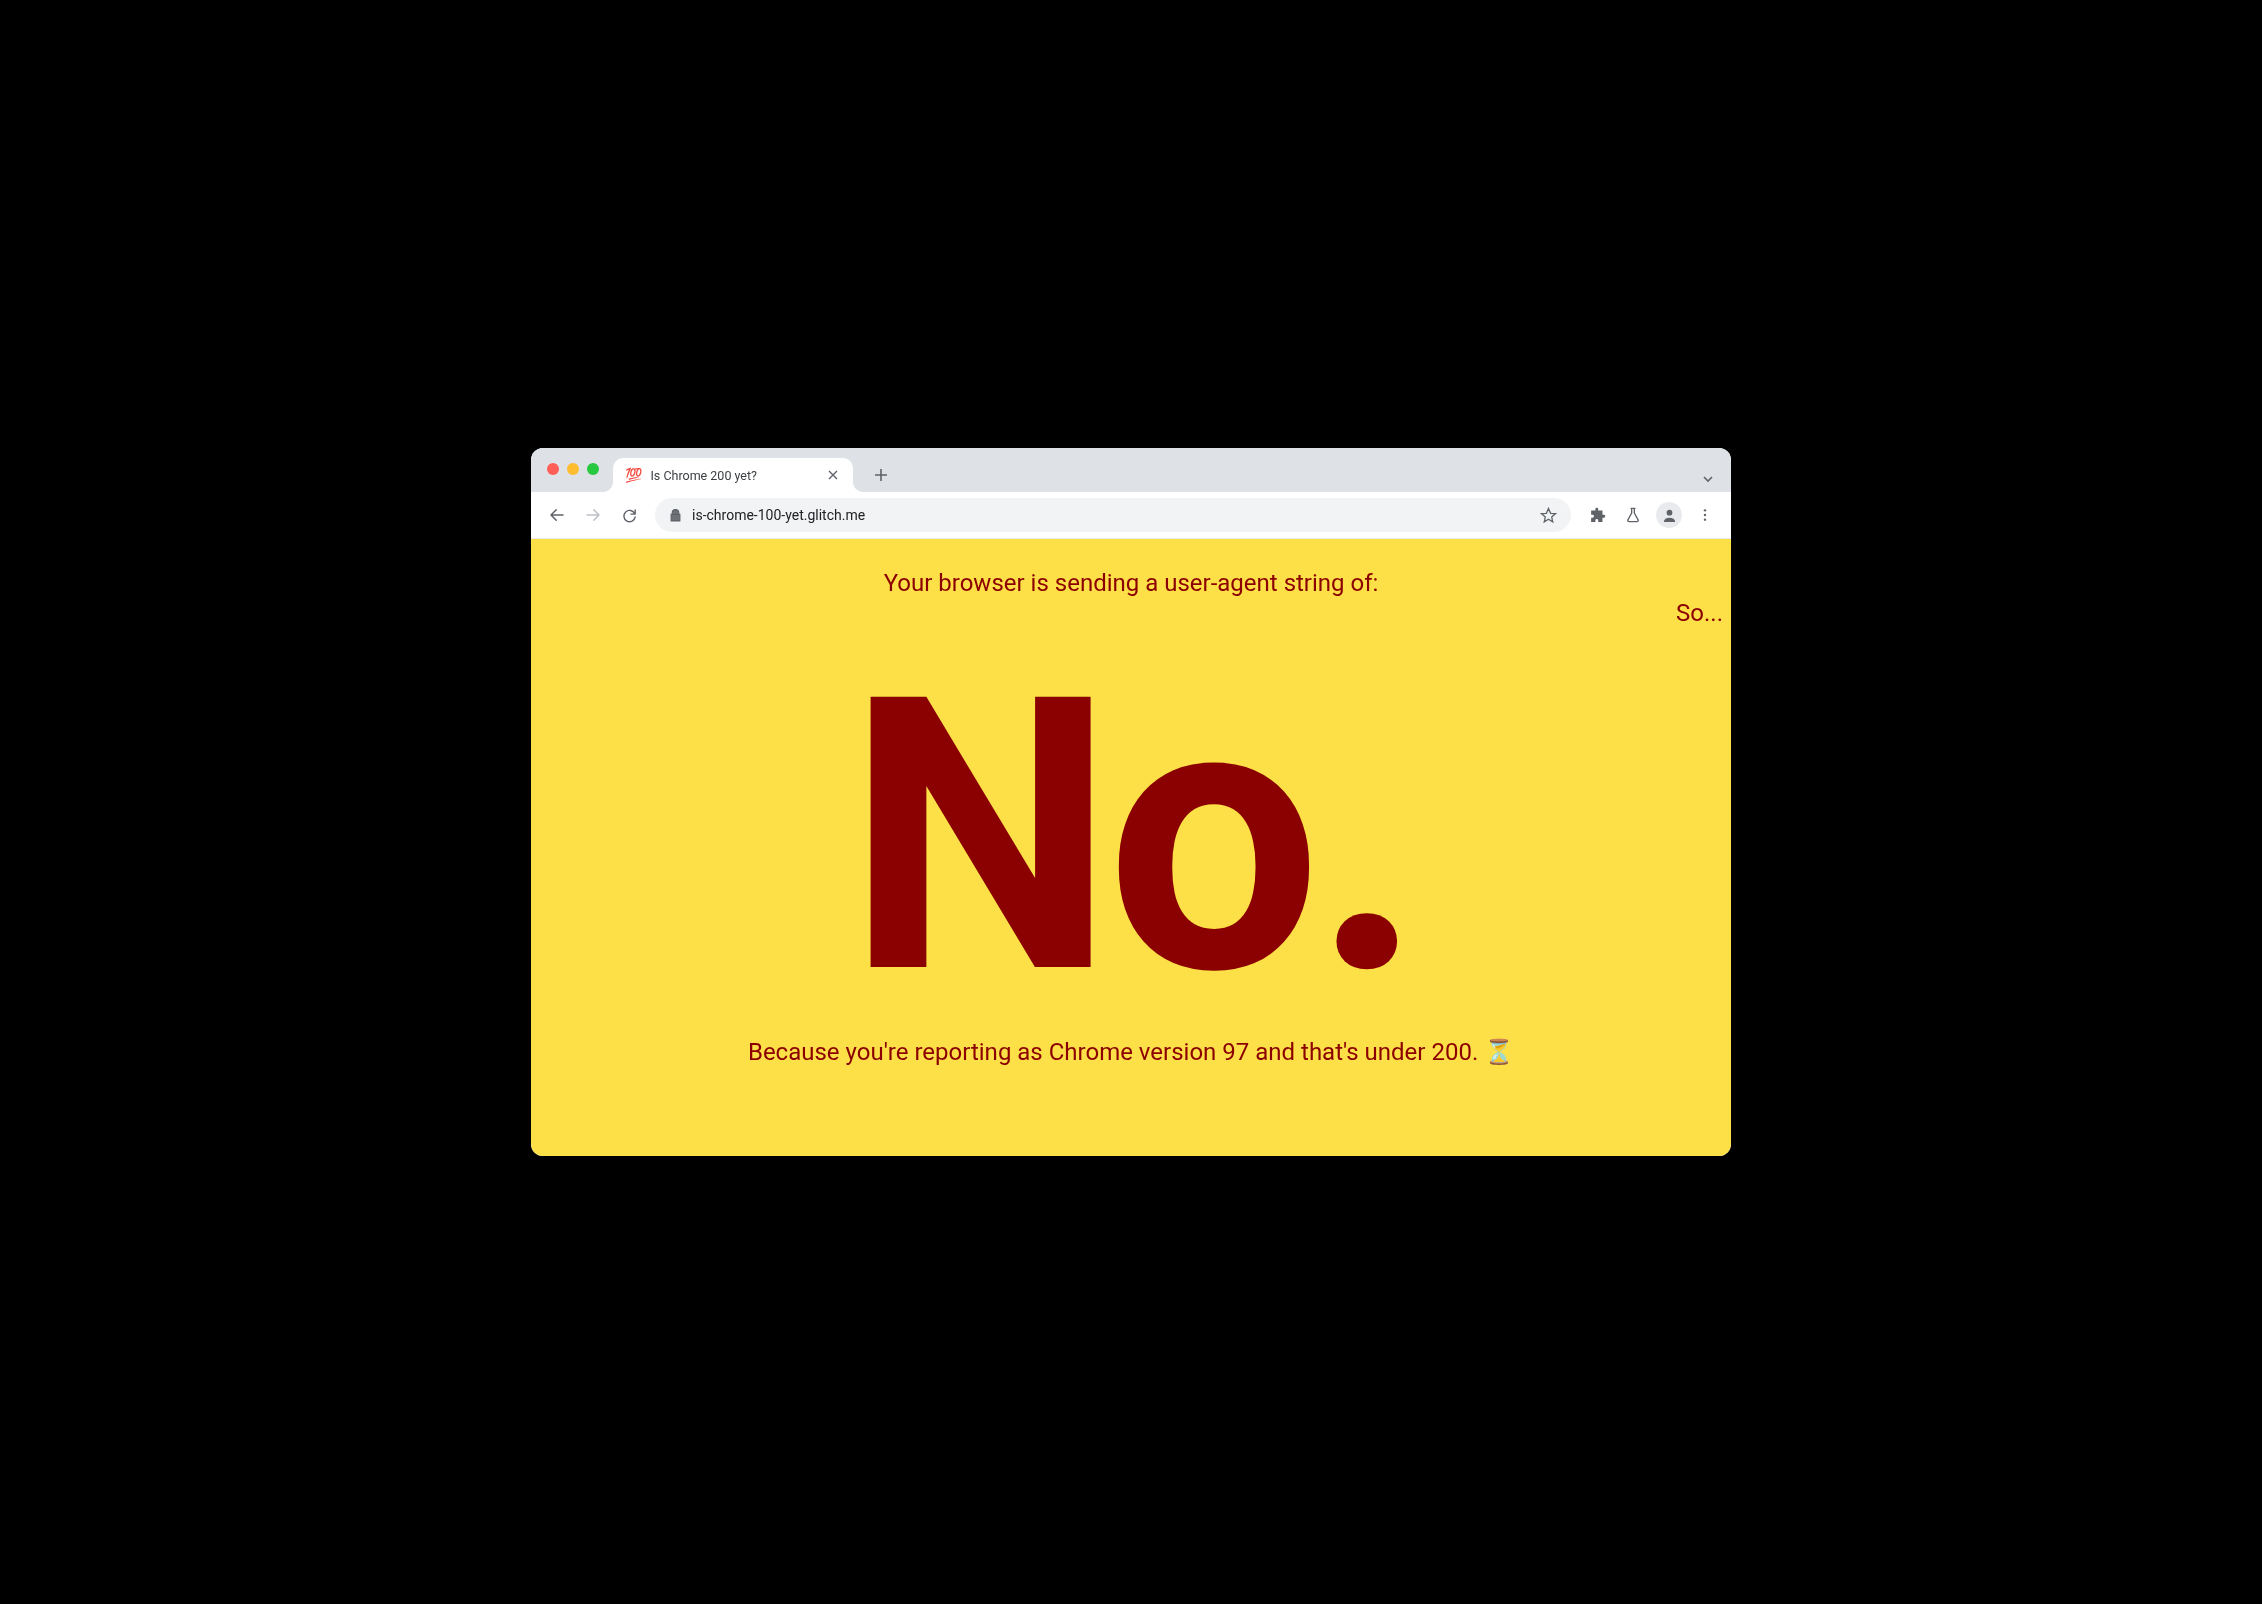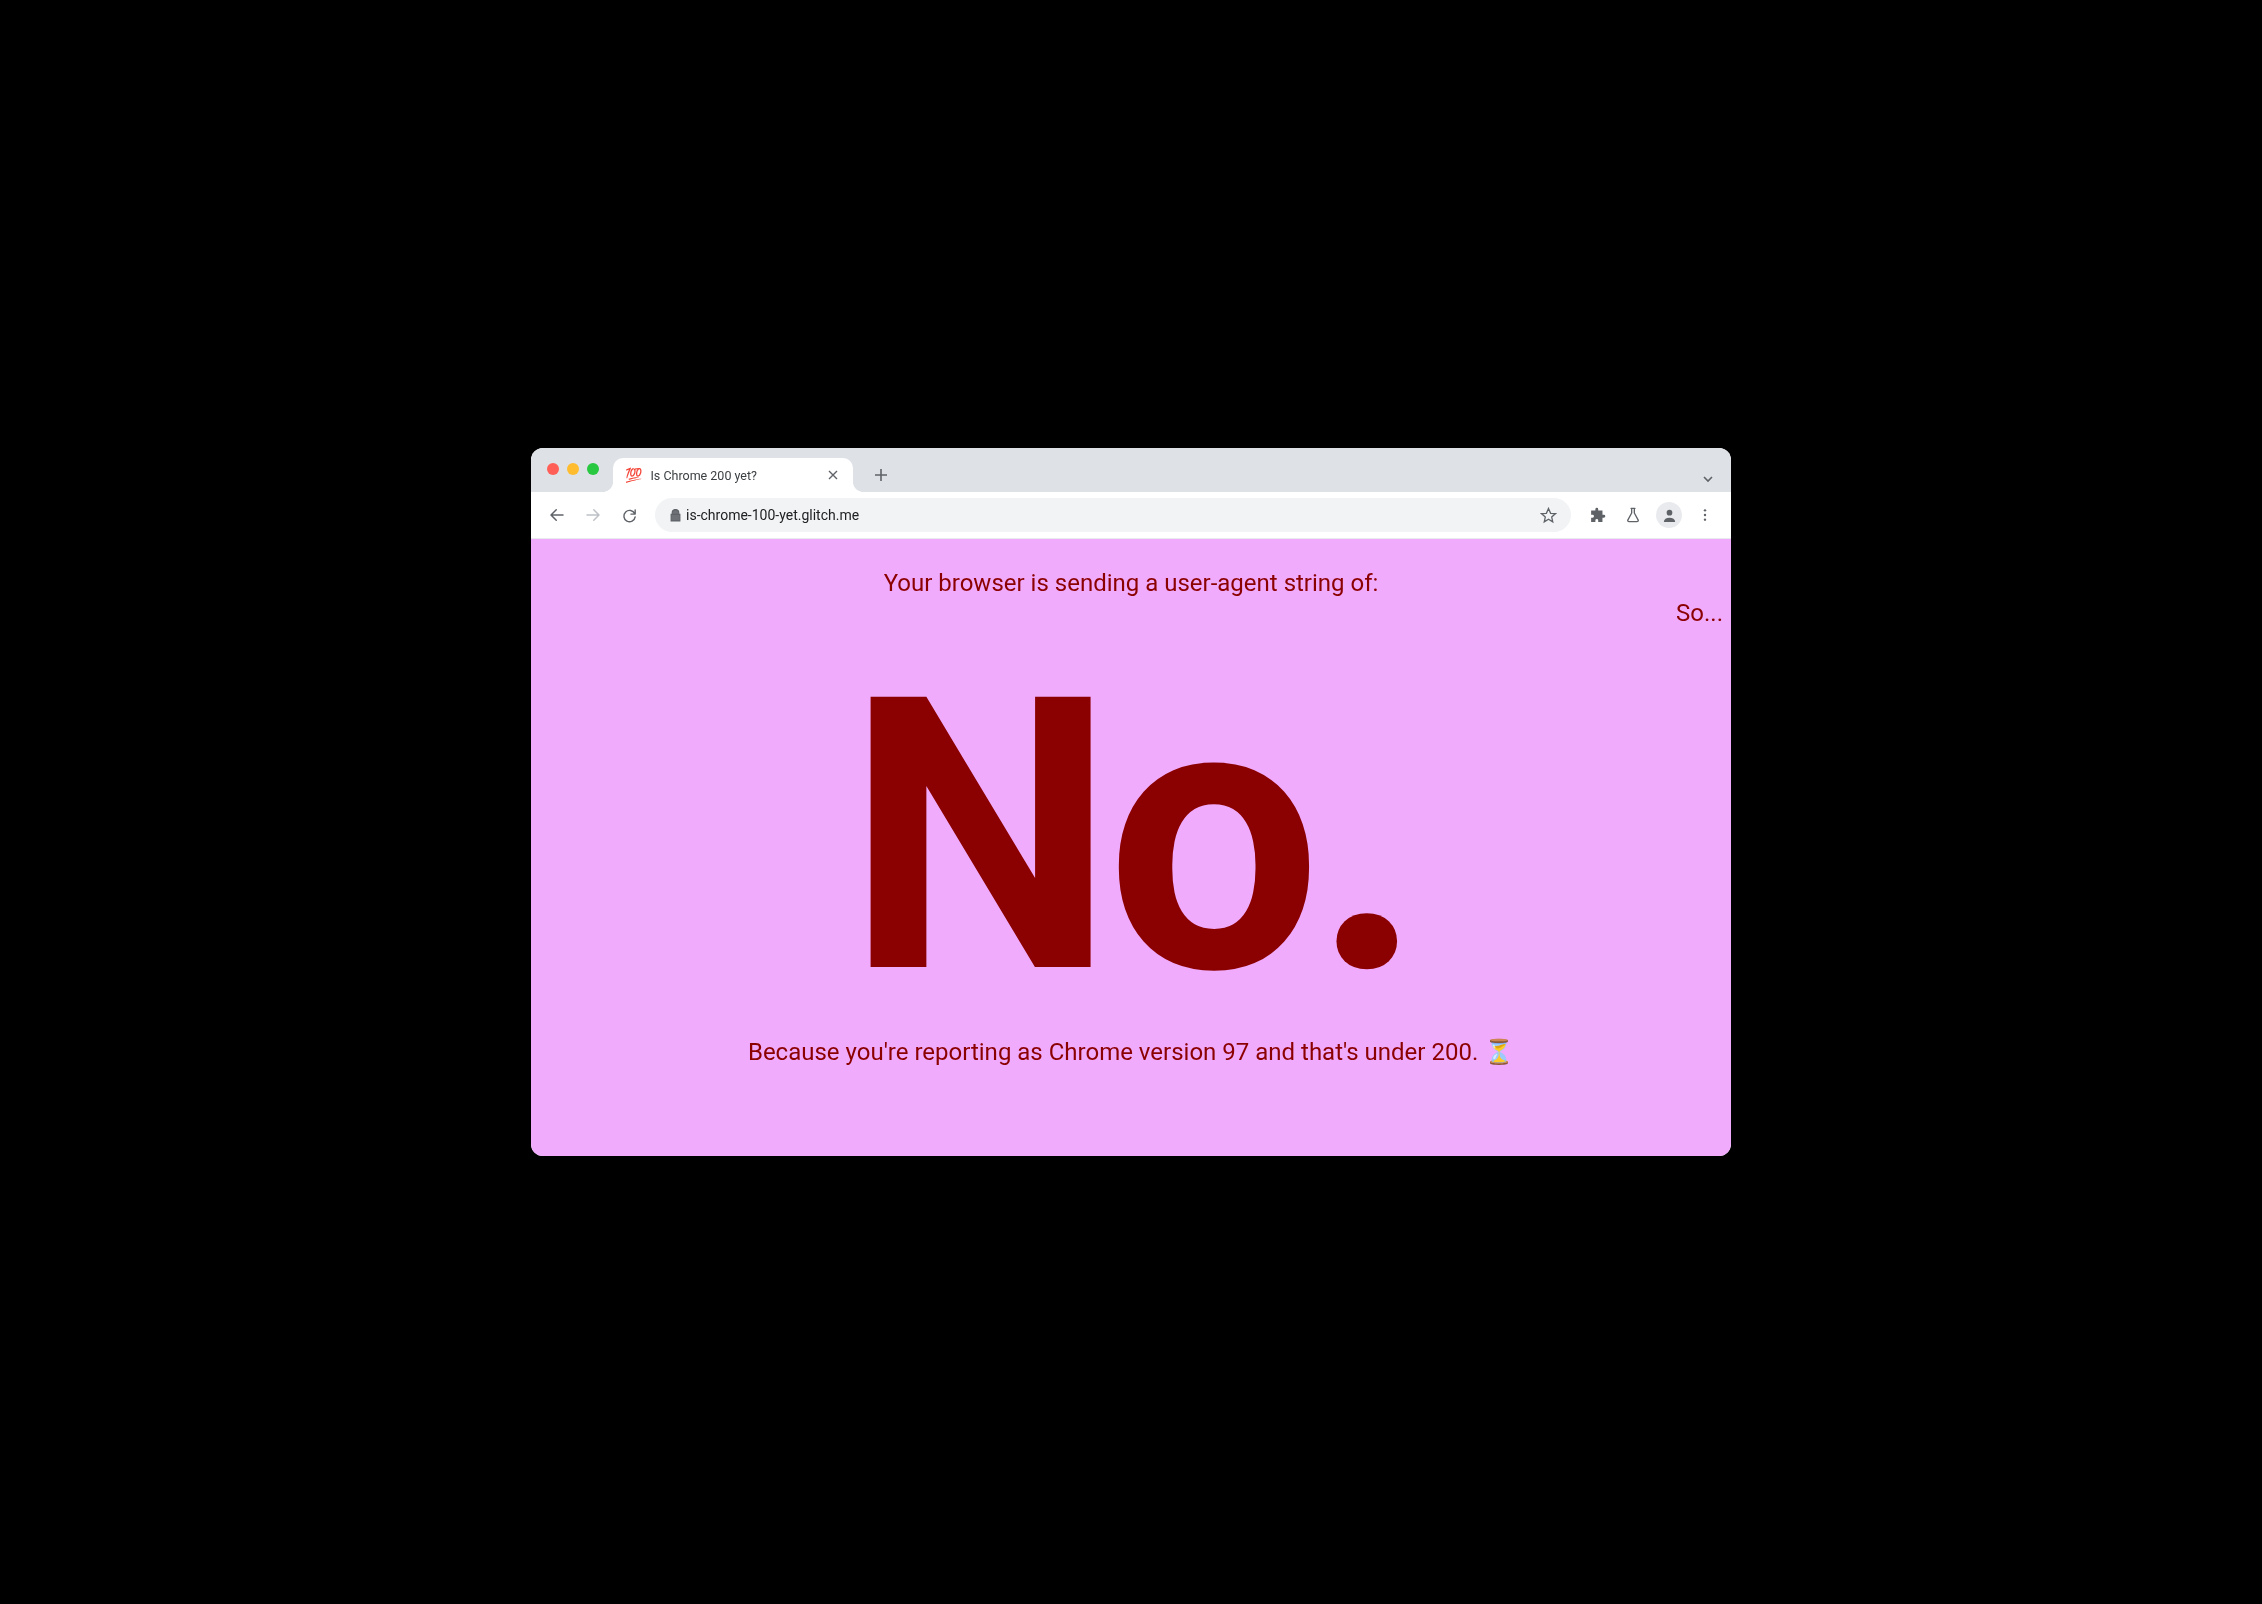--- a/index.html
+++ b/index.html
@@ -156,21 +156,21 @@
 
     .omnibox {
       flex: 1;
       background: #f1f3f4;
       border-radius: 18px;
       height: 34px;
       display: flex;
       align-items: center;
       padding: 0 14px;
       margin: 0 6px;
-      gap: 4px;
+      gap: 10px;
     }
 
     .lock-icon {
       color: #5f6368;
     }
 
     .url-text {
       font-size: 14px;
       color: #202124;
       flex: 1;
@@ -186,21 +186,21 @@
       border-radius: 50%;
       background: #e8eaed;
       display: flex;
       align-items: center;
       justify-content: center;
       color: #5f6368;
     }
 
     
     .content {
-      background: #f0abfc;
+      background: #fde047;
       padding: 30px 8px 90px 8px;
       text-align: center;
       color: #8b0000;
     }
 
     .heading-line {
       font-size: 24px;
       font-weight: 400;
       color: #8b0000;
       margin-bottom: 2px;

